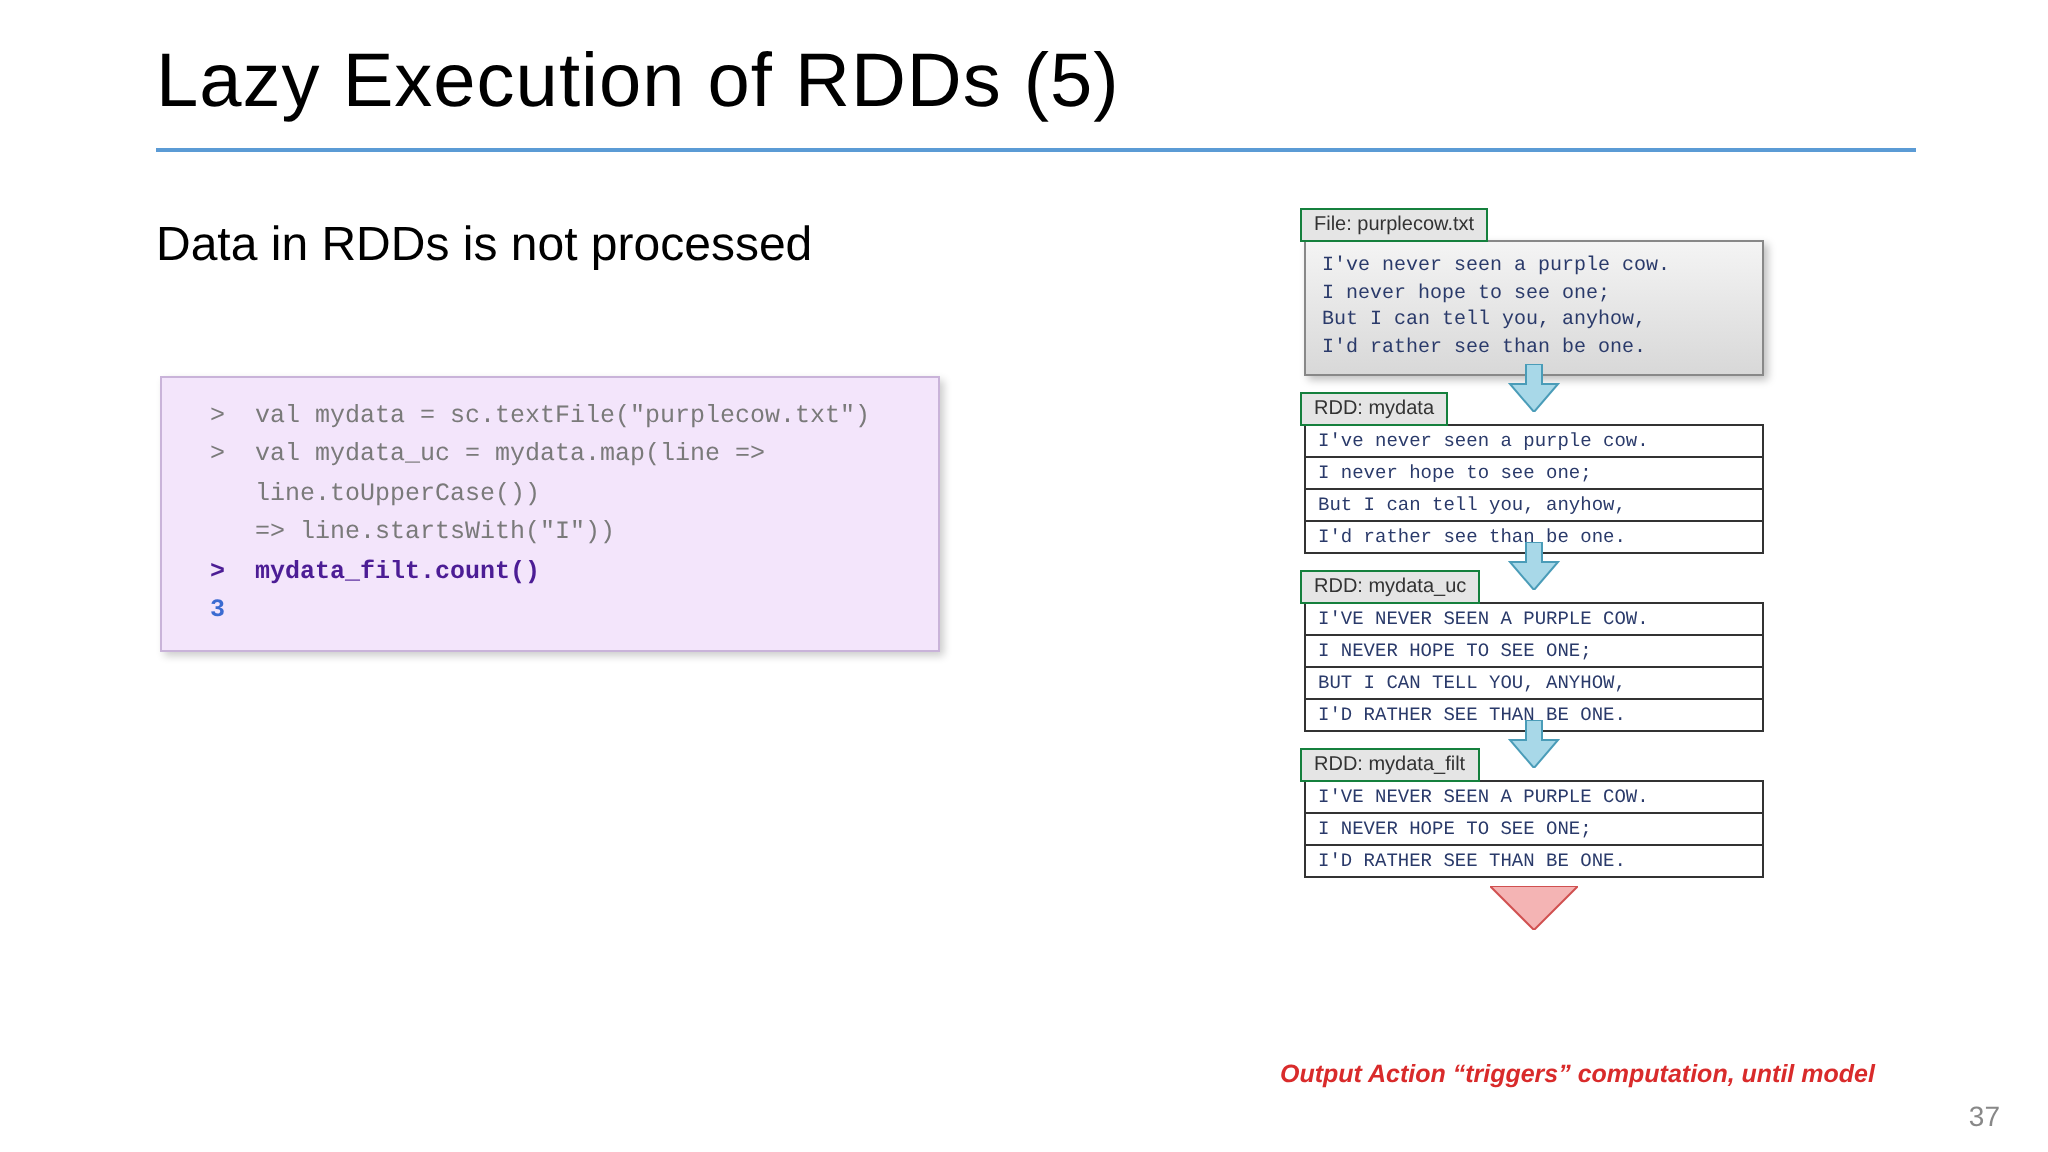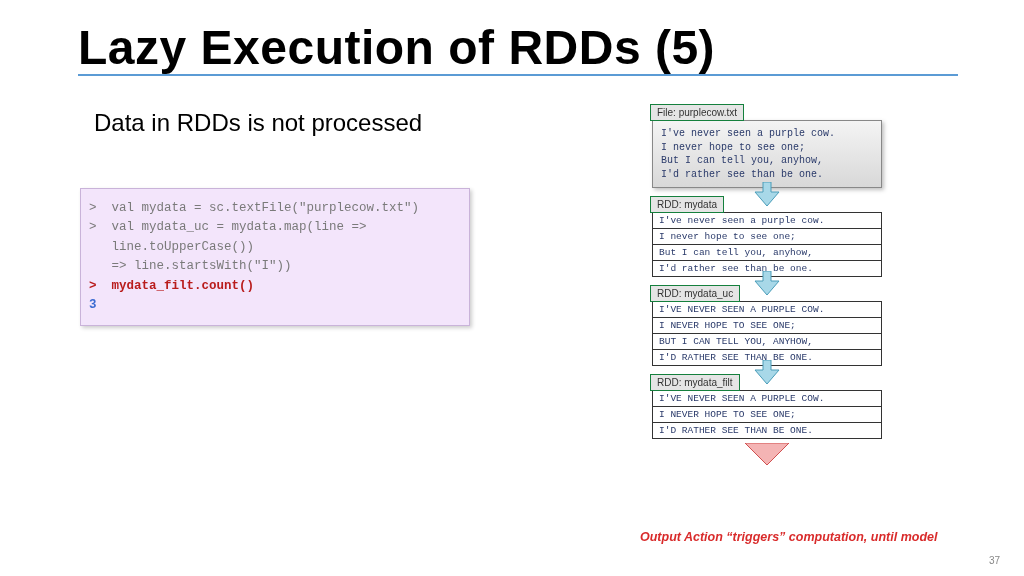--- a/index.html
+++ b/index.html
@@ -8,59 +8,58 @@
     height: 576px;
     background: #fff;
     font-family: Arial, Helvetica, sans-serif;
     position: relative;
     overflow: hidden;
   }
   .title {
     position: absolute;
     top: 20px;
     left: 78px;
-    font-size: 48px;
-    font-weight: 700;
+    font-size: 38px;
+    font-weight: 400;
     color: #000;
     letter-spacing: 0.5px;
   }
   .rule {
     position: absolute;
     top: 74px;
     left: 78px;
     width: 880px;
     height: 2px;
     background: #5b9bd5;
   }
   .subtitle {
     position: absolute;
     top: 108px;
     left: 78px;
     font-size: 24px;
     line-height: 1.25;
     color: #000;
     font-weight: 400;
-    margin-left: 16px;
   }
   .codebox {
     position: absolute;
     top: 188px;
     left: 80px;
     width: 390px;
     background: #f3e5fb;
     border: 1px solid #c9b3d9;
     box-shadow: 2px 2px 4px rgba(0,0,0,0.2);
-    padding: 10px 8px;
+    padding: 10px 24px;
     font-family: "Courier New", monospace;
     font-size: 12.5px;
     line-height: 1.55;
     color: #7a7a7a;
   }
   .codebox .line { white-space: pre; }
-  .codebox .bold { color: #b91c1c; font-weight: bold; }
+  .codebox .bold { color: #4c1d95; font-weight: bold; }
   .codebox .out { color: #3b6bd1; font-weight: bold; }
 
   
   .stack {
     position: absolute;
     top: 102px;
     left: 652px;
     width: 300px;
   }
   .boxlabel {
@@ -122,21 +121,21 @@
     left: 640px;
     font-size: 12.5px;
     font-weight: bold;
     font-style: italic;
     color: #d92b2b;
   }
   .pagenum {
     position: absolute;
     bottom: 10px;
     right: 24px;
-    font-size: 10px;
+    font-size: 14px;
     color: #888;
   }
 </style>
 </head>
 <body>
 
 <div class="title">Lazy Execution of RDDs (5)</div>
 <div class="rule"></div>
 <div class="subtitle">
   <span>Data in RDDs is not processed</span><br>

